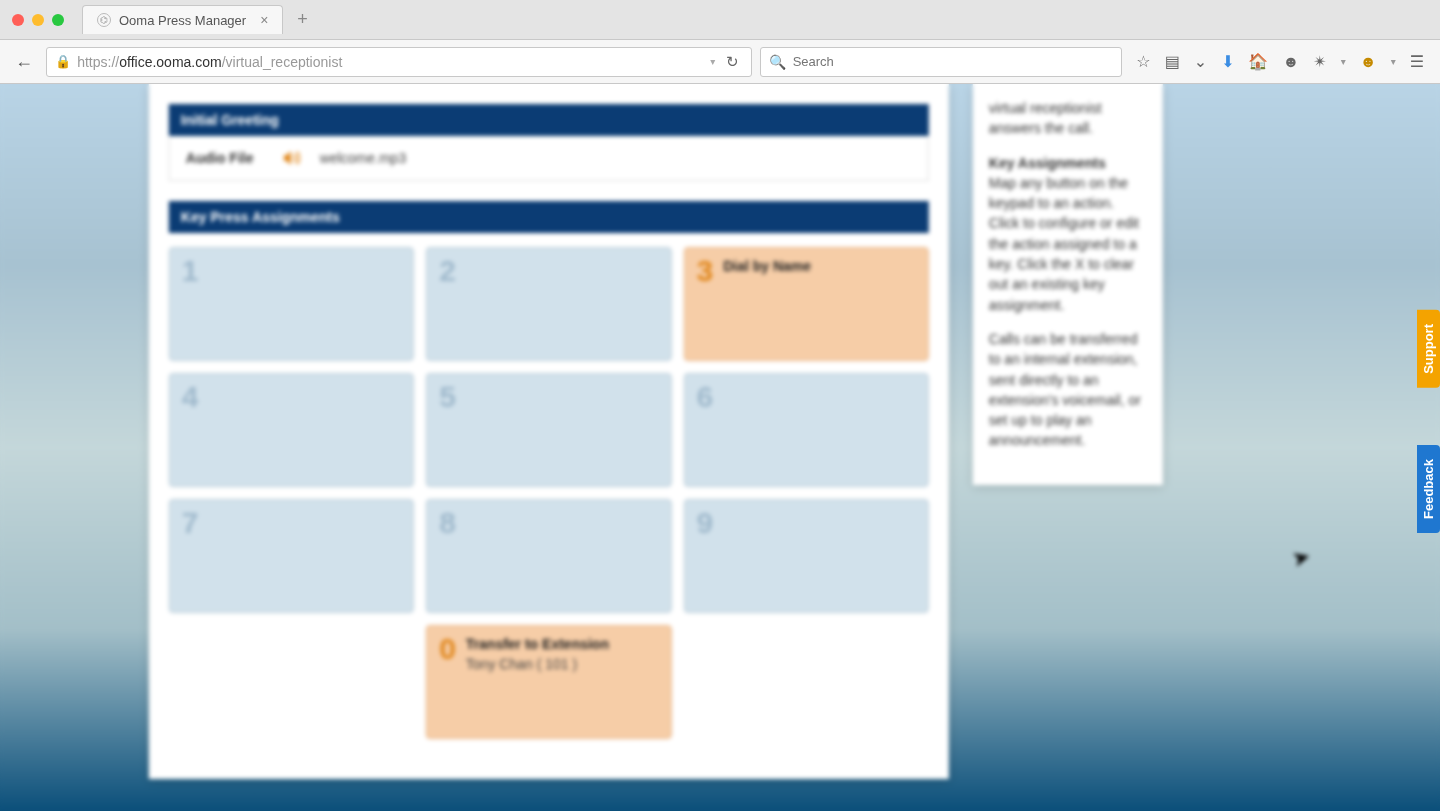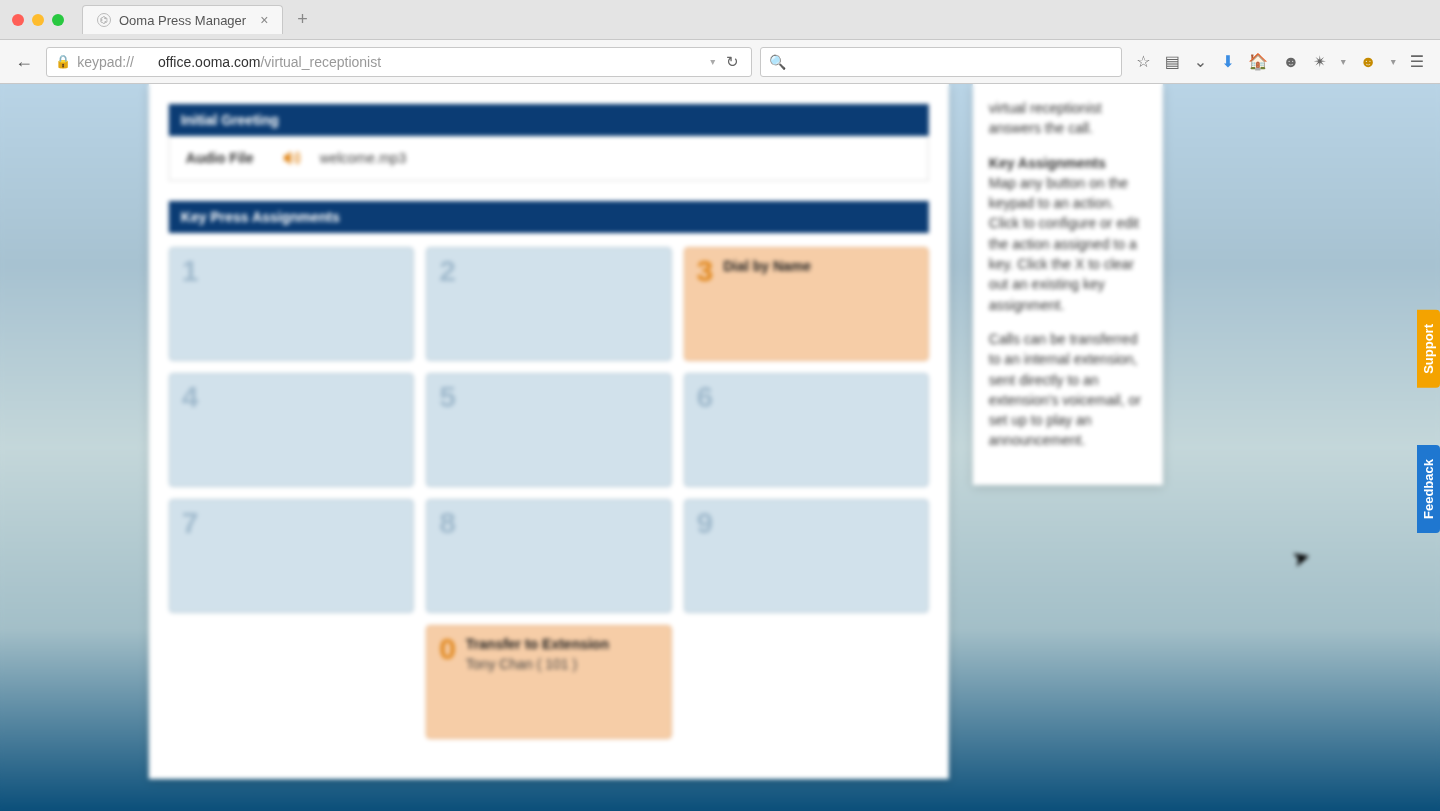--- a/index.html
+++ b/index.html
@@ -17,21 +17,21 @@
   .tab { display: flex; align-items: center; gap: 8px; background: #f7f7f7; border: 1px solid #c8c8c8; border-bottom: none; border-radius: 4px 4px 0 0; padding: 6px 14px; font-size: 13px; color: #555; }
   .tab .favicon { width: 14px; height: 14px; border-radius: 50%; border: 1px solid #bbb; display: inline-flex; align-items: center; justify-content: center; font-size: 9px; color: #888; }
   .tab .close-x { font-size: 14px; color: #888; cursor: pointer; margin-left: 6px; }
   .new-tab { font-size: 18px; color: #888; padding: 0 10px; cursor: pointer; }
 
   
   .toolbar { height: 44px; background: #f6f6f6; border-bottom: 1px solid #c8c8c8; display: flex; align-items: center; padding: 0 10px; gap: 8px; }
   .nav-btn { width: 28px; height: 28px; border-radius: 4px; display: inline-flex; align-items: center; justify-content: center; font-size: 18px; color: #555; cursor: pointer; }
   .urlbar { flex: 2; display: flex; align-items: center; height: 30px; border: 1px solid #c8c8c8; border-radius: 3px; background: #fff; padding: 0 8px; gap: 6px; }
   .urlbar .lock { color: #7a7a7a; font-size: 13px; }
-  .url-host { color: #333; margin-left: 24px; }
+  .url-host { color: #333; }
   .url-grey { color: #999; }
   .urlbar .drop { margin-left: auto; color: #aaa; font-size: 10px; padding-left: 6px; }
   .reload-btn { width: 22px; text-align: center; color: #666; font-size: 15px; }
   .searchbar { flex: 1; display: flex; align-items: center; height: 30px; border: 1px solid #c8c8c8; border-radius: 3px; background: #fff; padding: 0 8px; gap: 6px; color: #888; }
   .searchbar input { border: none; outline: none; font-size: 13px; color: #888; flex: 1; background: transparent; }
   .toolbar-icons { display: flex; align-items: center; gap: 14px; padding: 0 6px; }
   .toolbar-icons span { color: #666; font-size: 16px; cursor: pointer; }
   .toolbar-icons .dl { color: #3b8de3; }
   .toolbar-icons .monkey { color: #c58a00; }
   .toolbar-icons .chev { color: #999; font-size: 10px; }
@@ -93,27 +93,28 @@
     </div>
     <span class="new-tab">+</span>
   </div>
 </div>
 
 <div class="toolbar">
   <span class="nav-btn">←</span>
   <div class="urlbar">
     <span class="lock">🔒</span>
     <span>
-      <span class="url-grey">keypad://</span><span class="url-host">office.ooma.com</span><span class="url-grey">/virtual_receptionist</span>
+      <span class="url-grey">https://</span><span class="url-host">office.ooma.com</span><span class="url-grey">/virtual_receptionist</span>
     </span>
     <span class="drop">▾</span>
     <span class="reload-btn">↻</span>
   </div>
   <div class="searchbar">
     <span>🔍</span>
+    <input placeholder="Search" style="">
   </div>
   <div class="toolbar-icons">
     <span>☆</span>
     <span>▤</span>
     <span>⌄</span>
     <span class="dl">⬇</span>
     <span>🏠</span>
     <span>☻</span>
     <span>✴</span>
     <span class="chev">▾</span>

